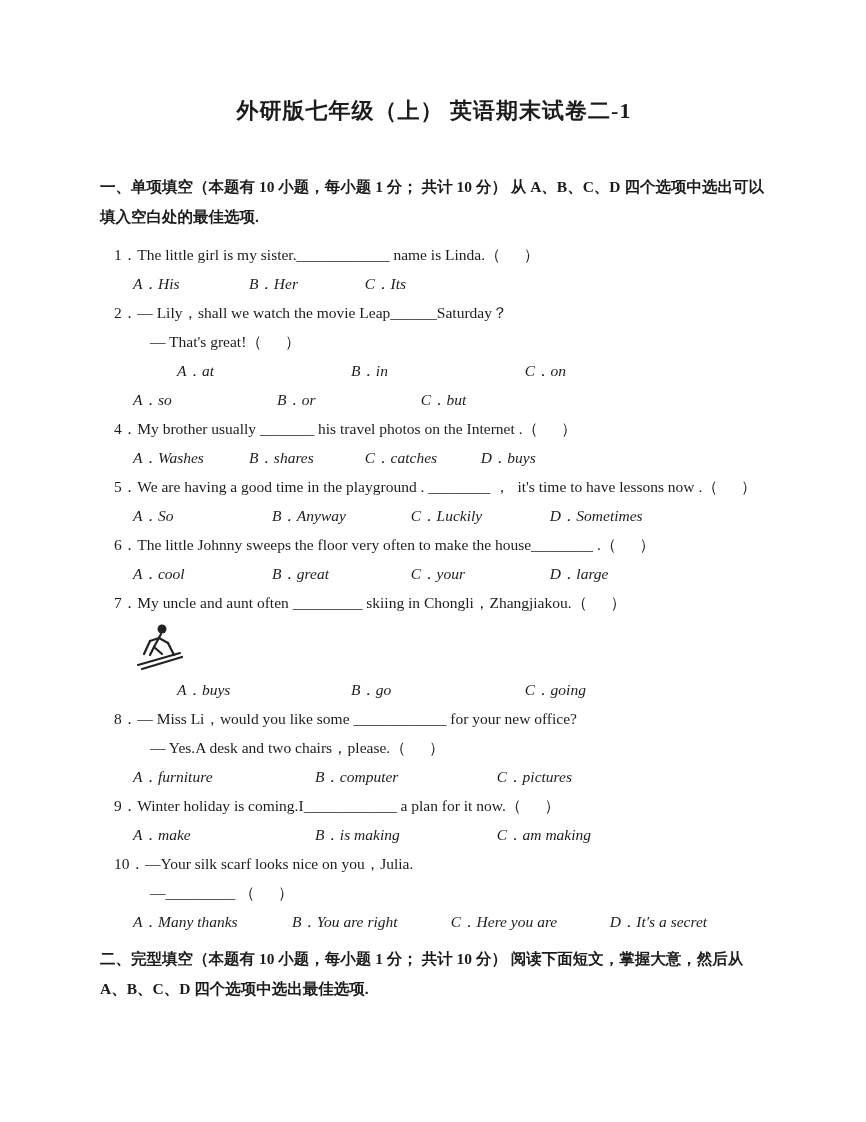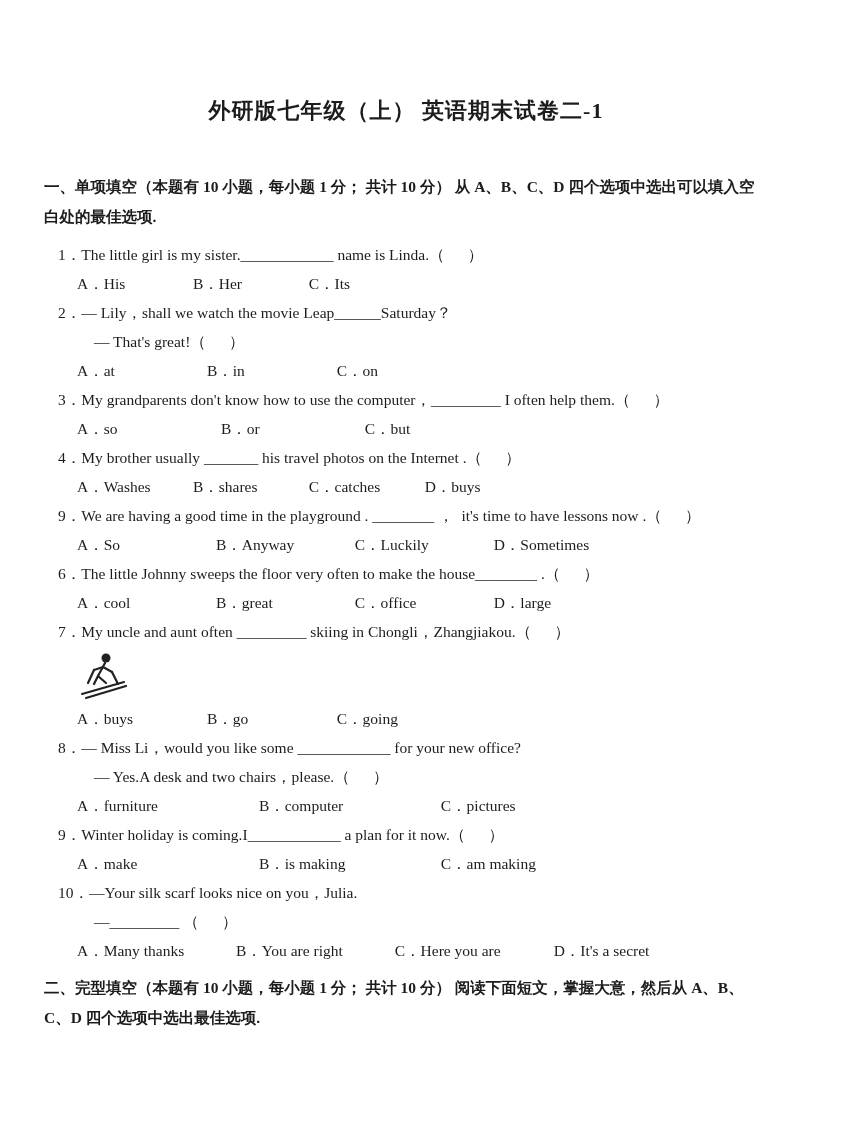--- a/index.html
+++ b/index.html
@@ -2,21 +2,21 @@
 <html><head>
 <meta charset="utf-8">
 <style>
   html,body { margin:0; padding:0; background:#ffffff; }
   .page {
     position:relative;
     width:866px; height:1122px;
     margin:0 auto;
     background:#fff;
     box-sizing:border-box;
-    padding:96px 98px 0 44px;
+    padding:96px 98px 0 100px;
     font-family:"Liberation Serif","DejaVu Serif",serif;
     font-size:15.5px;
     color:#1c1c1c;
     overflow:hidden;
   }
   h1.title {
     margin:0 0 46px 0;
     text-align:center;
     font-size:22px;
     font-weight:bold;
@@ -24,23 +24,23 @@
   }
   .sec {
     font-weight:bold;
     line-height:30px;
     margin:0 0 8px 0;
   }
   .sec2 { margin-top:8px; }
   .q { margin:0 0 0 14px; }
   .stem { margin:0; line-height:29px; white-space:pre-wrap; }
   .stem.cont { margin-left:36px; }
-  .opts { margin:0 0 0 19px; line-height:29px; }
+  .opts { margin:0 0 0 19px; line-height:29px;font-style:italic; }
   .opts span { display:inline-block; min-width:112px; }
-  .opts.g126 span { min-width:126px; }
+  .opts.g126 span { min-width:126px;margin-left:44px; }
   .opts.g135 span { min-width:135px; }
   .opts.g140 span { min-width:140px; }
   .opts.g155 span { min-width:155px; }
   .opts.g178 span { min-width:178px; }
   .opts span:last-child { min-width:0; }
   .fig { margin:4px 0 2px 14px; height:52px; }
 </style>
 </head>
 <body>
 
@@ -63,54 +63,53 @@
     <p class="stem">2．— Lily，shall we watch the movie Leap______Saturday？</p>
     <p class="stem cont">— That's great!（      ）</p>
     <p class="opts g126">
       <span>A．at</span>
       <span>B．in</span>
       <span>C．on</span>
     </p>
   </div>
 
   <div class="q">
-    <p class="stem">3．My grandparents don't know how to use the computer，_________ I often help them.（      ）</p>
     <p class="opts g140">
       <span>A．so</span>
       <span>B．or</span>
       <span>C．but</span>
     </p>
   </div>
 
   <div class="q">
     <p class="stem">4．My brother usually _______ his travel photos on the Internet .（      ）</p>
     <p class="opts">
       <span>A．Washes</span>
       <span>B．shares</span>
       <span>C．catches</span>
       <span>D．buys</span>
     </p>
   </div>
 
   <div class="q">
-    <p class="stem">9．We are having a good time in the playground . ________ ，  it's time to have lessons now .（      ）</p>
+    <p class="stem">5．We are having a good time in the playground . ________ ，  it's time to have lessons now .（      ）</p>
     <p class="opts g135">
       <span>A．So</span>
       <span>B．Anyway</span>
       <span>C．Luckily</span>
       <span>D．Sometimes</span>
     </p>
   </div>
 
   <div class="q">
     <p class="stem">6．The little Johnny sweeps the floor very often to make the house________ .（      ）</p>
     <p class="opts g135">
       <span>A．cool</span>
       <span>B．great</span>
-      <span>C．office</span>
+      <span>C．your</span>
       <span>D．large</span>
     </p>
   </div>
 
   <div class="q">
     <p class="stem">7．My uncle and aunt often _________ skiing in Chongli，Zhangjiakou.（      ）</p>
     <div class="fig">
       <svg width="62" height="50" viewBox="0 0 62 50" aria-hidden="true">
         <g stroke="#222222" stroke-width="2.2" fill="none" stroke-linecap="round">
           <circle cx="34" cy="8" r="4.5" fill="#222222" stroke="none"></circle>

